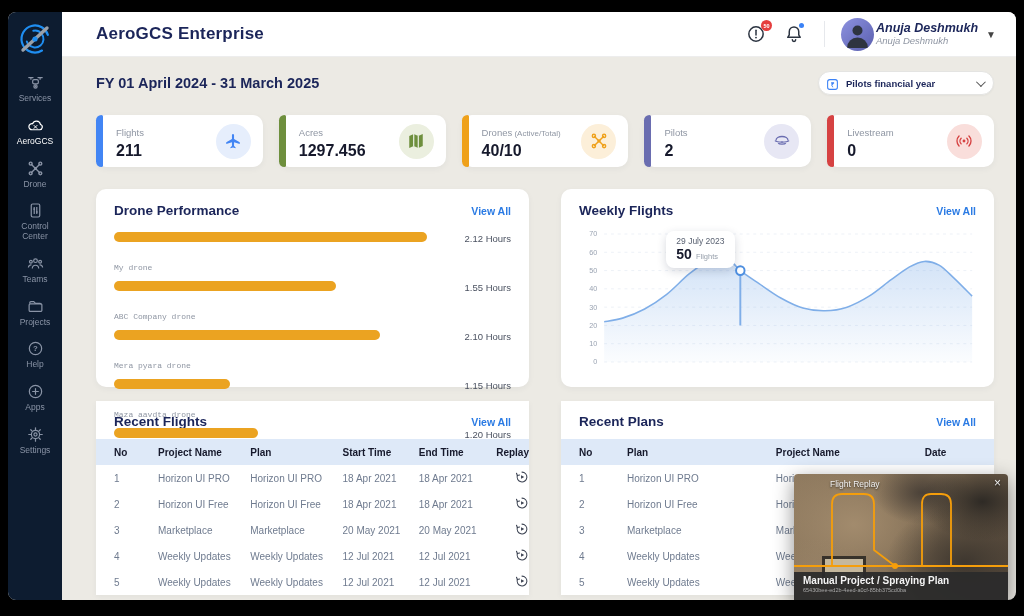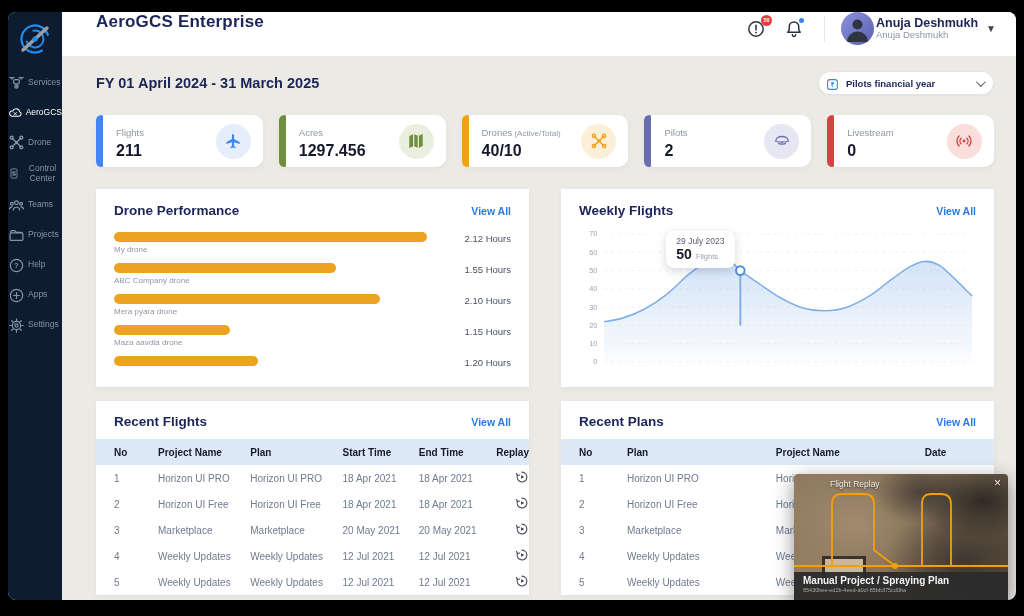--- a/index.html
+++ b/index.html
@@ -2,37 +2,37 @@
 <html><head>
 <meta charset="utf-8">
 <style>
   * { margin:0; padding:0; box-sizing:border-box; }
   html,body { width:1024px; height:616px; background:#000; font-family:"Liberation Sans", sans-serif; overflow:hidden; }
   .app { position:absolute; left:8px; top:12px; width:1008px; height:588px; background:#ECEAE4; border-radius:8px; overflow:hidden; }
 
   
   .sidebar { position:absolute; left:0; top:0; width:54px; height:100%; background:#0D1C30; display:flex; flex-direction:column; align-items:center; z-index:10; }
   .logo { width:42px; height:42px; margin-top:6px; margin-bottom:14px; }
-  .nav-item { display:flex; flex-direction:row; align-items:center; gap:3px; margin-bottom:13px; cursor:pointer; width:54px; }
+  .nav-item { display:flex; flex-direction:column; align-items:center; gap:3px; margin-bottom:13px; cursor:pointer; width:54px; }
   .nav-item .nico { width:17px; height:17px; color:#8A94A6; }
   .nav-item .nico svg { width:100%; height:100%; }
   .nav-item .nlabel { font-size:8.5px; color:#8A94A6; text-align:center; line-height:1.15; }
   .nav-item.active .nico, .nav-item.active .nlabel { color:#FFFFFF; }
 
   
-  .header { position:absolute; left:54px; top:0; right:0; height:45px; background:#FFFFFF; border-bottom:1px solid #EDEDED; display:flex; align-items:flex-start; z-index:5; }
+  .header { position:absolute; left:54px; top:0; right:0; height:45px; background:#FFFFFF; border-bottom:1px solid #EDEDED; display:flex; align-items:center; z-index:5; }
   .app-title { margin-left:34px; font-size:17px; font-weight:700; color:#1B2559; letter-spacing:.2px; }
   .header-right { margin-left:auto; display:flex; align-items:center; margin-right:20px; }
   .hicon { position:relative; width:20px; height:20px; color:#2B3340; margin-left:18px; cursor:pointer; }
   .hicon svg { width:100%; height:100%; }
   .badge { position:absolute; top:-4px; right:-6px; min-width:11px; height:11px; background:#E53E3E; color:#fff; font-size:5.5px; font-weight:700; border-radius:6px; display:flex; align-items:center; justify-content:center; padding:0 2px; }
   .dot { position:absolute; top:-1px; right:0; width:5px; height:5px; background:#3B82F6; border-radius:50%; }
   .hdivider { width:1px; height:26px; background:#E6E8EC; margin:0 16px 0 20px; }
   .avatar { width:33px; height:33px; border-radius:50%; background:linear-gradient(135deg,#8d92e0,#5a5fae); overflow:hidden; flex:none; cursor:pointer; }
-  .userblock { margin-left:2px; line-height:1.15; cursor:pointer; }
+  .userblock { margin-left:2px; line-height:1.15; cursor:pointer;font-style:italic; }
   .uname { font-size:12.5px; font-weight:700; color:#1B2559; }
   .usub { font-size:9.5px; color:#8F96A3; }
   .caret { margin-left:8px; font-size:10px; color:#444; cursor:pointer; }
 
   
   .content { position:absolute; left:54px; top:45px; right:0; bottom:0; padding:14px 22px 0 34px; }
   .fy-row { display:flex; align-items:center; justify-content:space-between; }
   .fy-title { font-size:14.5px; font-weight:700; color:#1B2559; }
   .year-select { width:176px; height:24px; background:#fff; border:1px solid #E4E4E2; border-radius:12px; display:flex; align-items:center; padding:0 10px 0 7px; cursor:pointer; box-shadow:0 1px 2px rgba(0,0,0,.04); }
   .year-select .rico { width:13px; height:13px; color:#3B82F6; }
@@ -46,31 +46,31 @@
   .card .accent { position:absolute; left:0; top:0; bottom:0; width:7px; border-radius:10px 3px 3px 10px; }
   .card .ctext { line-height:1.25; }
   .card .clabel { font-size:9.5px; color:#8F96A3; white-space:nowrap; }
   .card .clabel .suffix { font-size:8px; }
   .card .cvalue { font-size:16px; font-weight:700; color:#16192C; }
   .card .cicon { margin-left:auto; width:35px; height:35px; border-radius:50%; display:flex; align-items:center; justify-content:center; }
   .card .cicon svg { width:18px; height:18px; }
 
   
   .panels { display:grid; grid-template-columns:1fr 1fr; gap:32px; margin-top:22px; }
-  .panel { background:#fff; border-radius:0; box-shadow:0 2px 6px rgba(40,50,80,.05); padding:14px 18px; height:198px; position:relative; }
+  .panel { background:#fff; border-radius:10px; box-shadow:0 2px 6px rgba(40,50,80,.05); padding:14px 18px; height:198px; position:relative; }
   .panel-head { display:flex; align-items:center; justify-content:space-between; }
   .panel-title { font-size:13.5px; font-weight:700; color:#1B2559; }
   .view-all { font-size:10.5px; font-weight:700; color:#2B7BE4; cursor:pointer; }
 
   
   .perf-rows { margin-top:14px; }
   .perf-row { display:flex; align-items:flex-start; margin-bottom:9px; }
   .perf-left { flex:1; padding-right:14px; }
   .perf-bar { height:10px; border-radius:6px; }
-  .perf-label { font-size:8px; color:#8F96A3; margin-top:3px; }
+  .perf-label { font-size:8px; color:#8F96A3; margin-top:21px;font-family:Liberation Mono, monospace; }
   .perf-hours { width:70px; text-align:right; font-size:9.5px; color:#4A5160; margin-top:1px; flex:none; }
 
   
   .chart-wrap { position:relative; margin-top:6px; height:150px; }
   .chart-wrap svg { width:100%; height:100%; display:block; }
   .chart-tooltip { position:absolute; left:22%; top:7px; background:#fff; border-radius:8px; box-shadow:0 3px 10px rgba(30,40,70,.18); padding:5px 10px 6px; z-index:3; }
   .tt-date { font-size:8.5px; color:#5A6272; }
   .tt-row { display:flex; align-items:baseline; gap:4px; }
   .tt-value { font-size:14px; font-weight:700; color:#16192C; }
   .tt-unit { font-size:7.5px; color:#98A0AC; }

